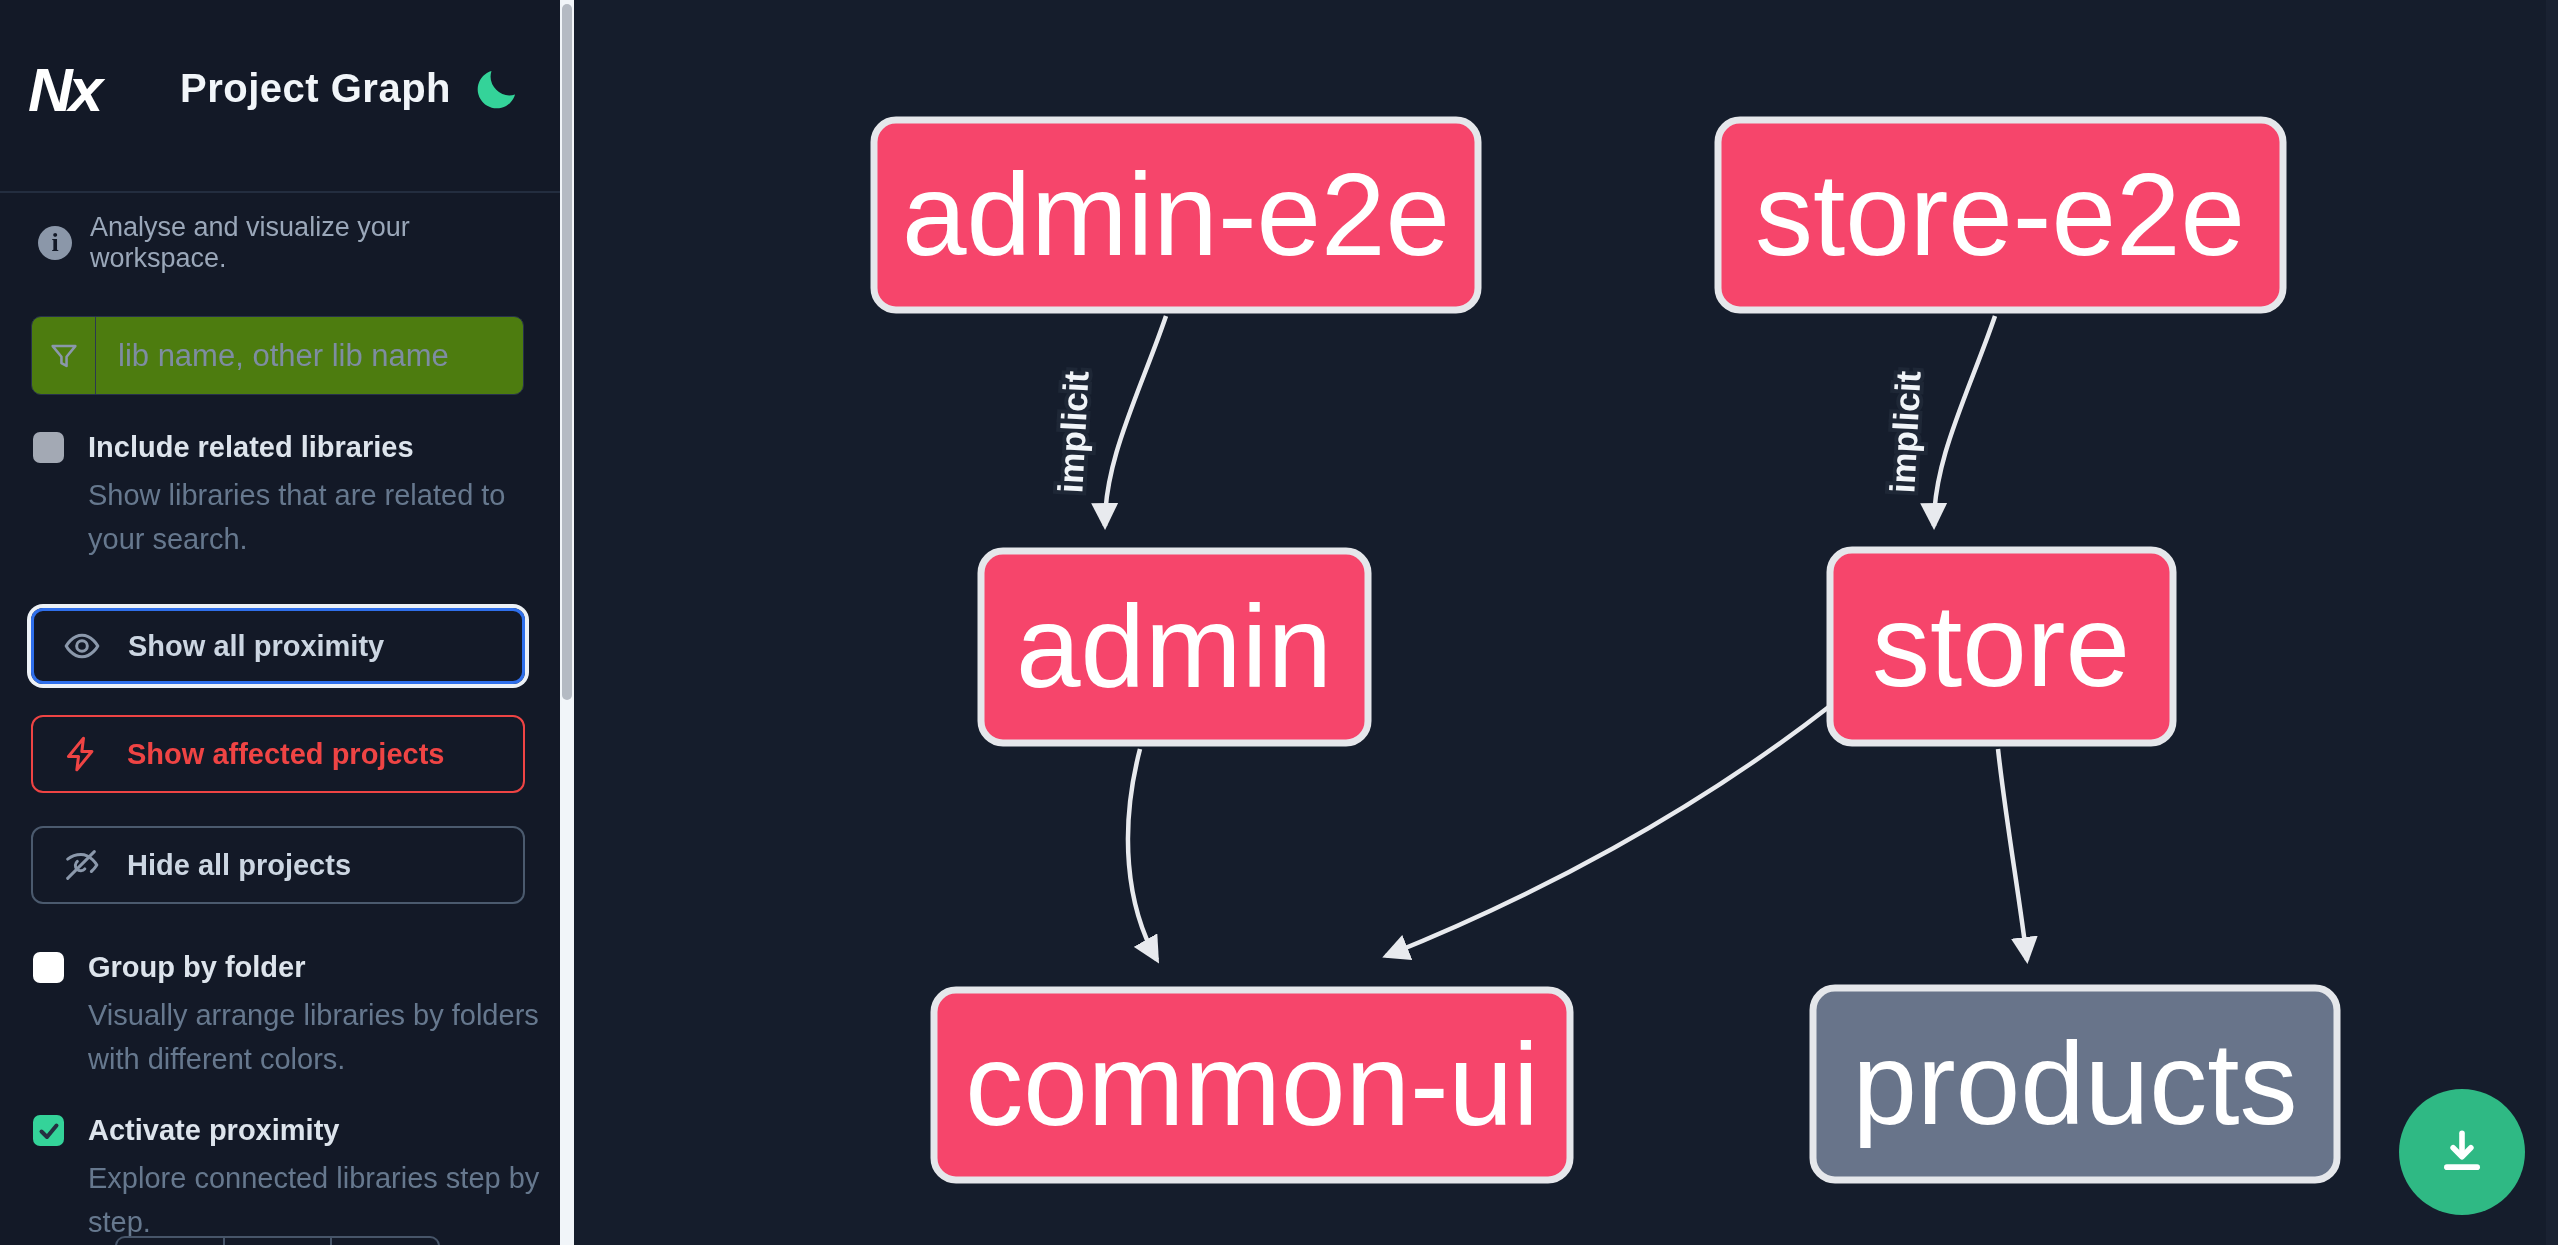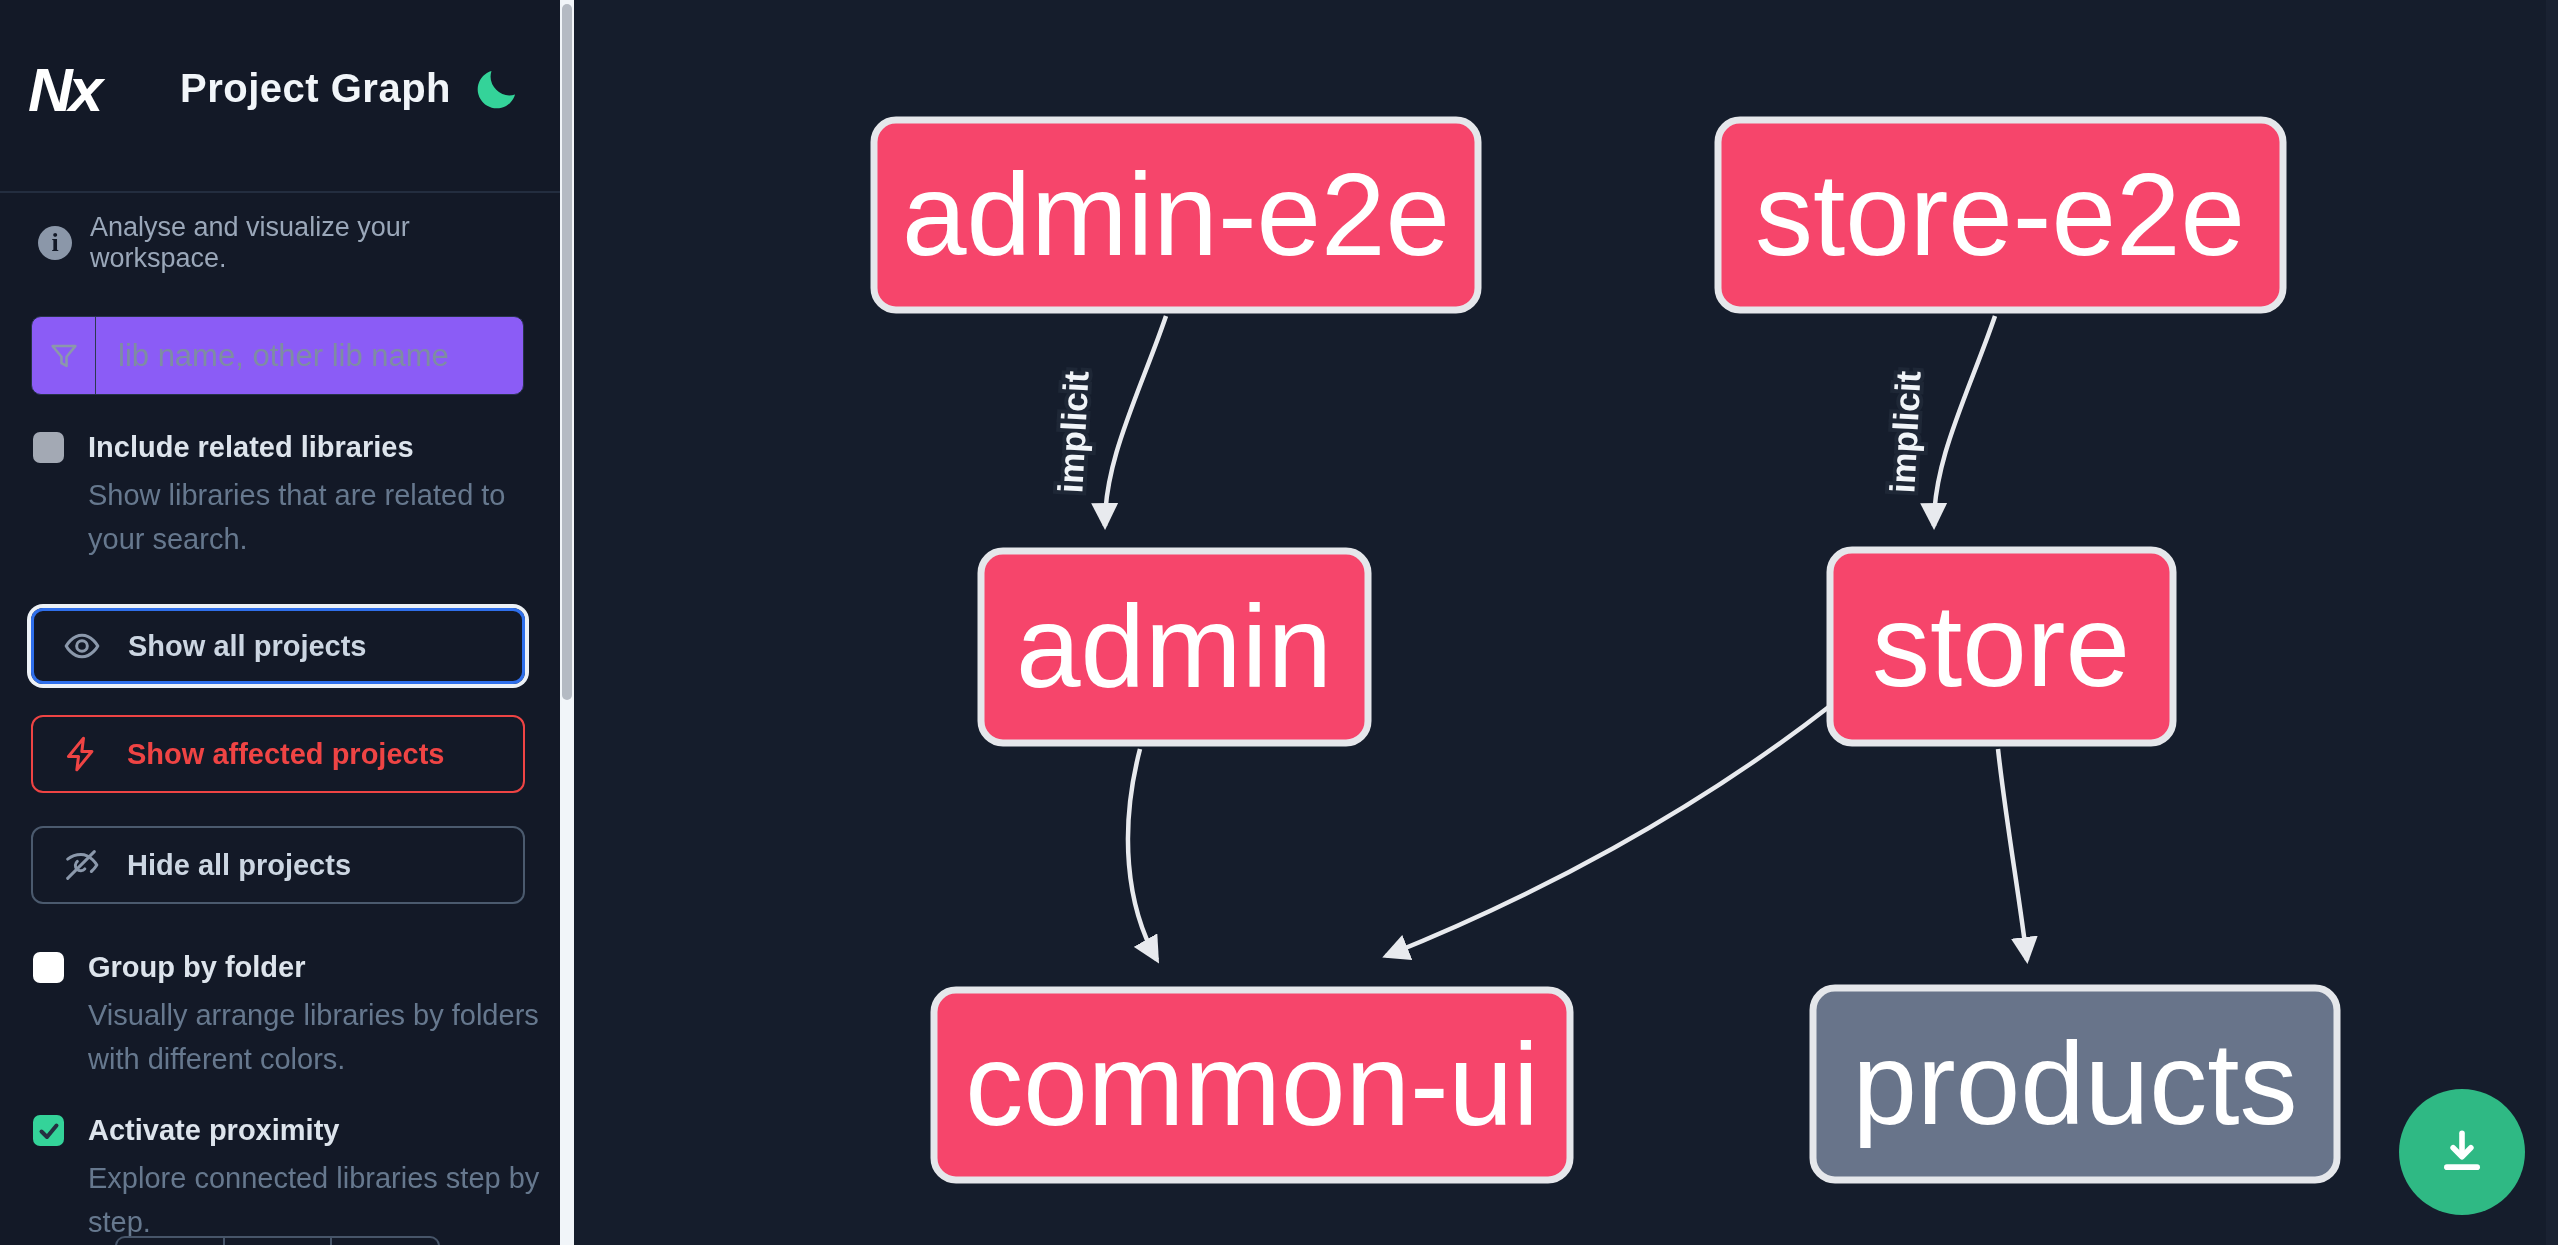--- a/index.html
+++ b/index.html
@@ -24,21 +24,21 @@
   .info-row { position:absolute; left:38px; top:212px; width:500px; display:flex;
               align-items:center; gap:18px; }
   .info-icon { width:34px; height:34px; border-radius:50%; background:#8b97a9;
                color:#131927; font-family:"Liberation Serif", serif; font-weight:700;
                font-size:26px; display:flex; align-items:center; justify-content:center;
                flex:0 0 auto; }
   .info-icon::after { content:"i"; }
   .info-text { color:#9aa7b9; font-size:27px; }
 
   .search-box { position:absolute; left:31px; top:316px; width:493px; height:79px;
-                background:#8b5cf6; border:1px solid #27324a; border-radius:10px;
+                background:#4d7c0f; border:1px solid #27324a; border-radius:10px;
                 display:flex; align-items:stretch; }
   .search-icon-cell { width:64px; display:flex; align-items:center; justify-content:center;
                       border-right:1px solid #2c3850; flex:0 0 auto; }
   .search-input { flex:1; background:transparent; border:none; outline:none;
                   color:#dbe3ec; font-size:31px; padding:0 22px;
                   font-family:"Liberation Sans", sans-serif; }
   .search-input::placeholder { color:#7e8da2; }
 
   .toggle-row { position:absolute; left:33px; width:500px; }
   .toggle-head { display:flex; align-items:flex-start; gap:24px; }
@@ -130,21 +130,21 @@
         <span class="toggle-label">Include related libraries</span>
       </div>
       <div class="toggle-desc">Show libraries that are related to your search.</div>
     </div>
 
     <div class="side-btn btn-show-all" style="top:608px">
       <svg width="40" height="40" viewBox="0 0 24 24" fill="none" stroke="#8b98ab" stroke-width="1.8" stroke-linecap="round" stroke-linejoin="round">
         <path d="M2.5 12s3.5-6.5 9.5-6.5S21.5 12 21.5 12 18 18.5 12 18.5 2.5 12 2.5 12z"></path>
         <circle cx="12" cy="12" r="3.2"></circle>
       </svg>
-      <span class="lbl">Show all projects</span>
+      <span class="lbl">Show all proximity</span>
     </div>
 
     <div class="side-btn btn-hide" style="top:826px">
       <svg width="40" height="40" viewBox="0 0 24 24" fill="none" stroke="#8b98ab" stroke-width="1.8" stroke-linecap="round" stroke-linejoin="round">
         <path d="M4 5.5c2-1.6 4.7-2.8 8-2.8 6 0 9.5 6.3 9.5 6.3a16.6 16.6 0 0 1-3.3 3.9" transform="translate(0,3)"></path>
         <path d="M9.8 9.8a3.2 3.2 0 1 0 4.5 4.5"></path>
         <path d="M4 20 20 4"></path>
       </svg>
       <span class="lbl">Hide all projects</span>
     </div>

